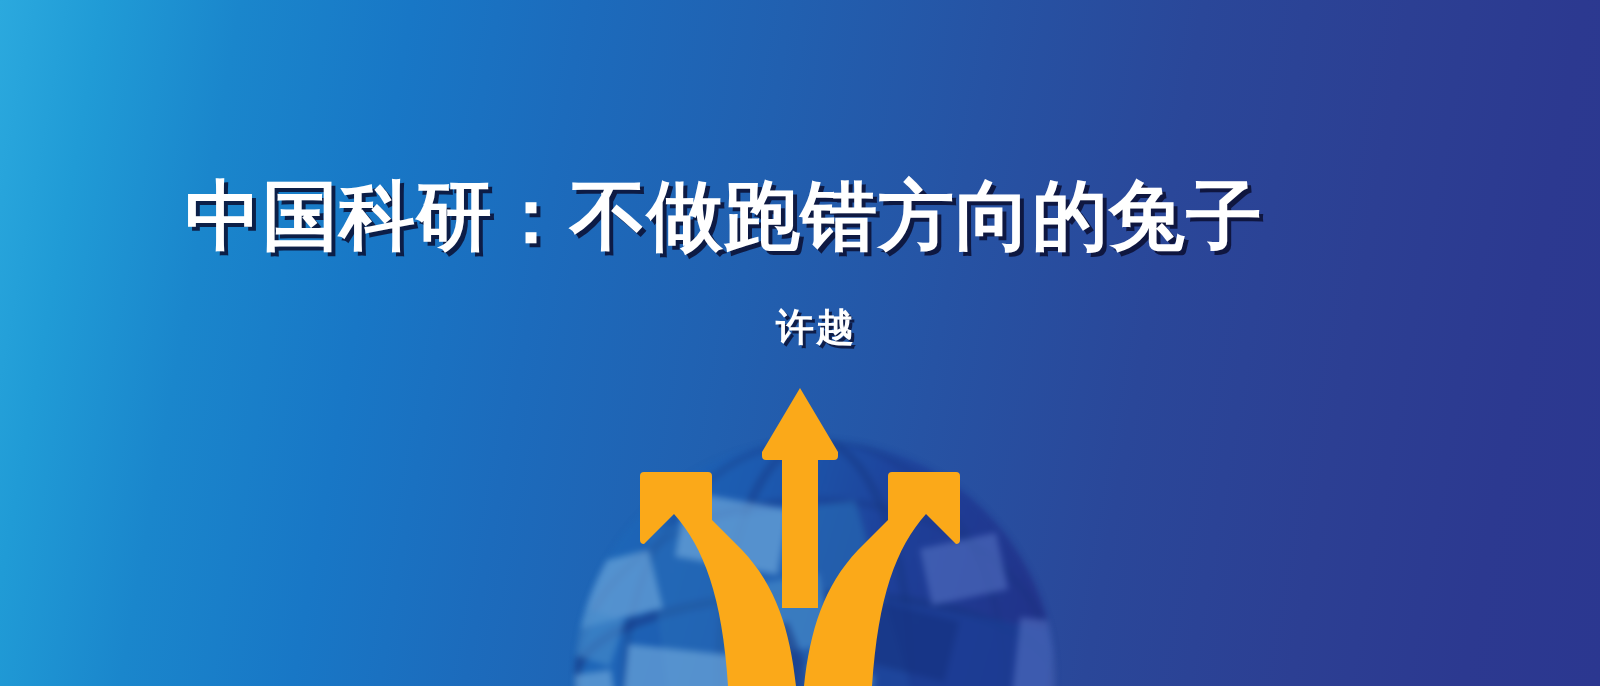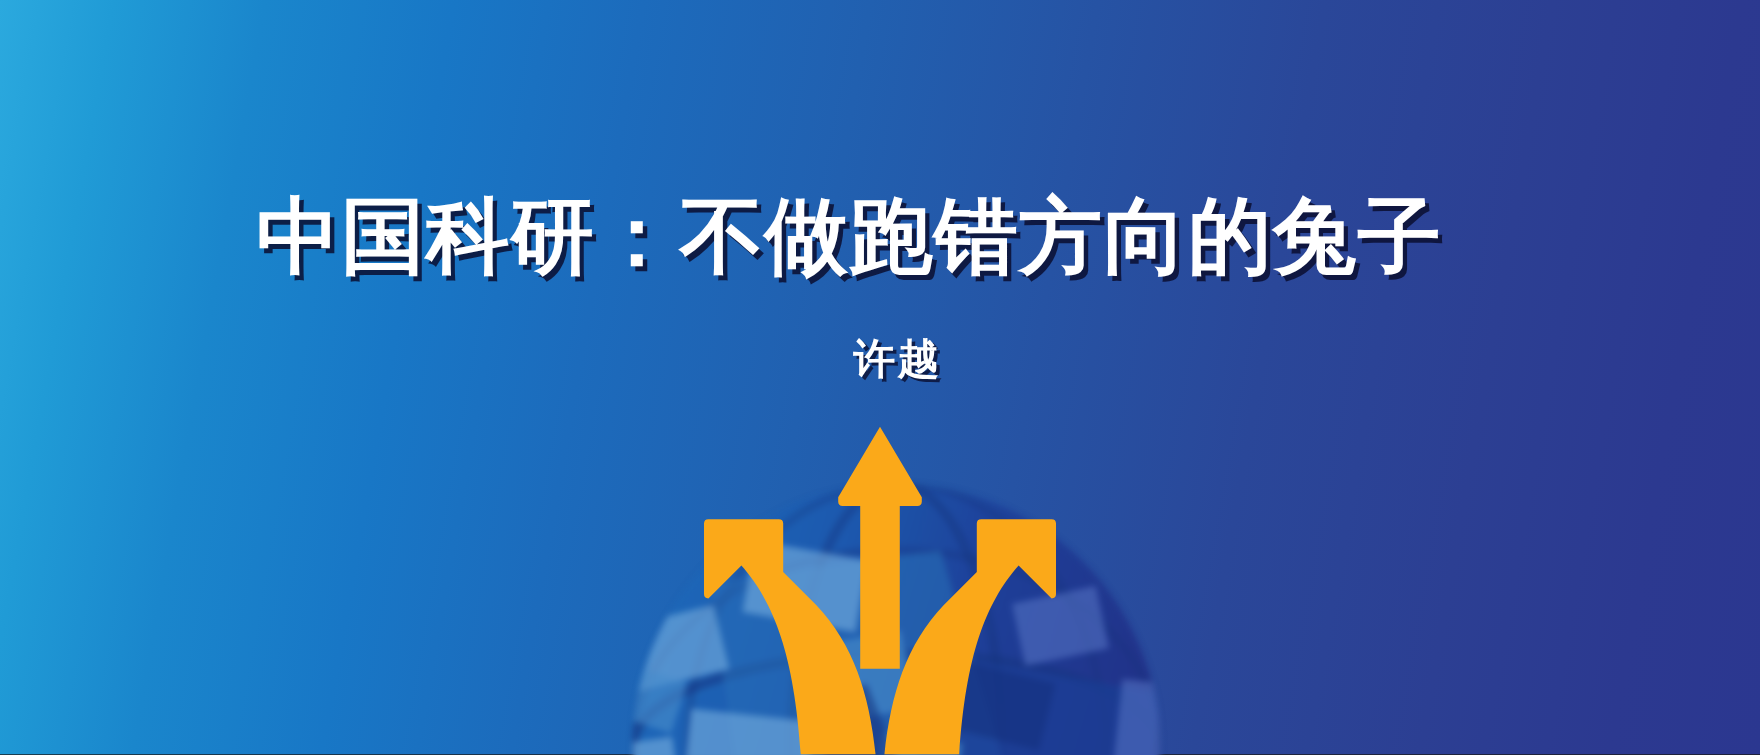--- a/index.html
+++ b/index.html
@@ -82,21 +82,20 @@
     left: 0;
     top: 178px;
     width: 1448px;
     font-size: 76px;
     line-height: 1.0;
     font-weight: bold;
     color: #ffffff;
     letter-spacing: 1px;
     text-shadow: 4px 4px 0 rgba(10,14,48,0.85);
     white-space: nowrap;
-    padding-left: 48px;
   }
   #slide-subtitle {
     margin: 16px;
     position: absolute;
     left: 0;
     top: 292px;
     width: 1600px;
     font-size: 38px;
     line-height: 1.0;
     font-weight: bold;

